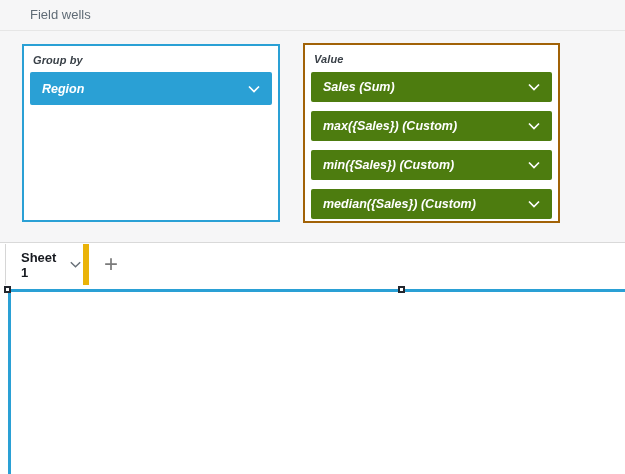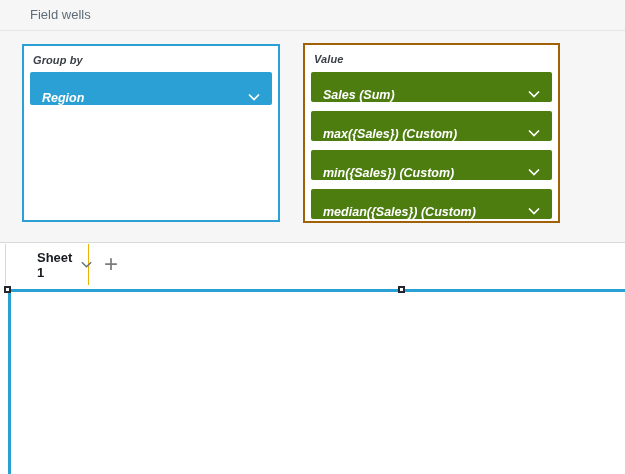--- a/index.html
+++ b/index.html
@@ -18,35 +18,35 @@
   }
   .fw-title { position:absolute; left:30px; top:7px; font-size:13px; color:#5f6b76; }
   .fw-divider { position:absolute; left:0; top:30px; width:625px; height:1px; background:#e6e6e6; }
 
   .well-box { position:absolute; background:#fff;font-style:italic; }
   .groupby-box { left:22px; top:44px; width:258px; height:178px; border:2px solid #2AA0D5; }
   .value-box   { left:303px; top:43px; width:257px; height:180px; border:2px solid #a16207; }
   .well-label { font-size:11px; font-weight:bold; color:#3a4148; margin:8px 0 0 9px; letter-spacing:.1px; }
 
   .pill {
-    display:flex; align-items:flex-end; justify-content:space-between;
+    display:flex; align-items:center; justify-content:space-between;
     color:#fff; font-weight:bold; font-size:12.5px;
     border-radius:2px; padding:0 10px 0 12px;
   }
   .pill-blue { position:absolute; left:6px; right:6px; top:26px; height:33px; background:#2AA0D5; }
   .value-pills { position:absolute; left:6px; right:6px; top:27px; display:flex; flex-direction:column; gap:9px; }
   .pill-green { height:30px; background:#4d7c0f; }
   .chev svg { display:block; }
 
   
   .sheet-bar { position:absolute; left:0; top:244px; width:625px; height:41px; background:#fff; }
   .sheet-tab {
     position:absolute; left:5px; top:0; width:84px; height:41px; background:#fff;
-    border-left:1px solid #d6d6d6; border-right:1px solid #eab308;
-    display:flex; align-items:center; gap:7px; padding-left:31px;
+    border-left:1px solid #d6d6d6; border-right:6px solid #eab308;
+    display:flex; align-items:center; gap:7px; padding-left:15px;
   }
   .sheet-tab-label { font-size:13px; font-weight:bold; color:#16191f; }
   .add-sheet-btn {
     position:absolute; left:97px; top:6px; width:28px; height:28px;
     display:flex; align-items:center; justify-content:center;
     color:#7b7b7b; font-size:24px; font-weight:400; line-height:1; cursor:pointer;
   }
 
   
   .canvas { position:absolute; left:0; top:285px; width:625px; height:189px; background:#fff; }

